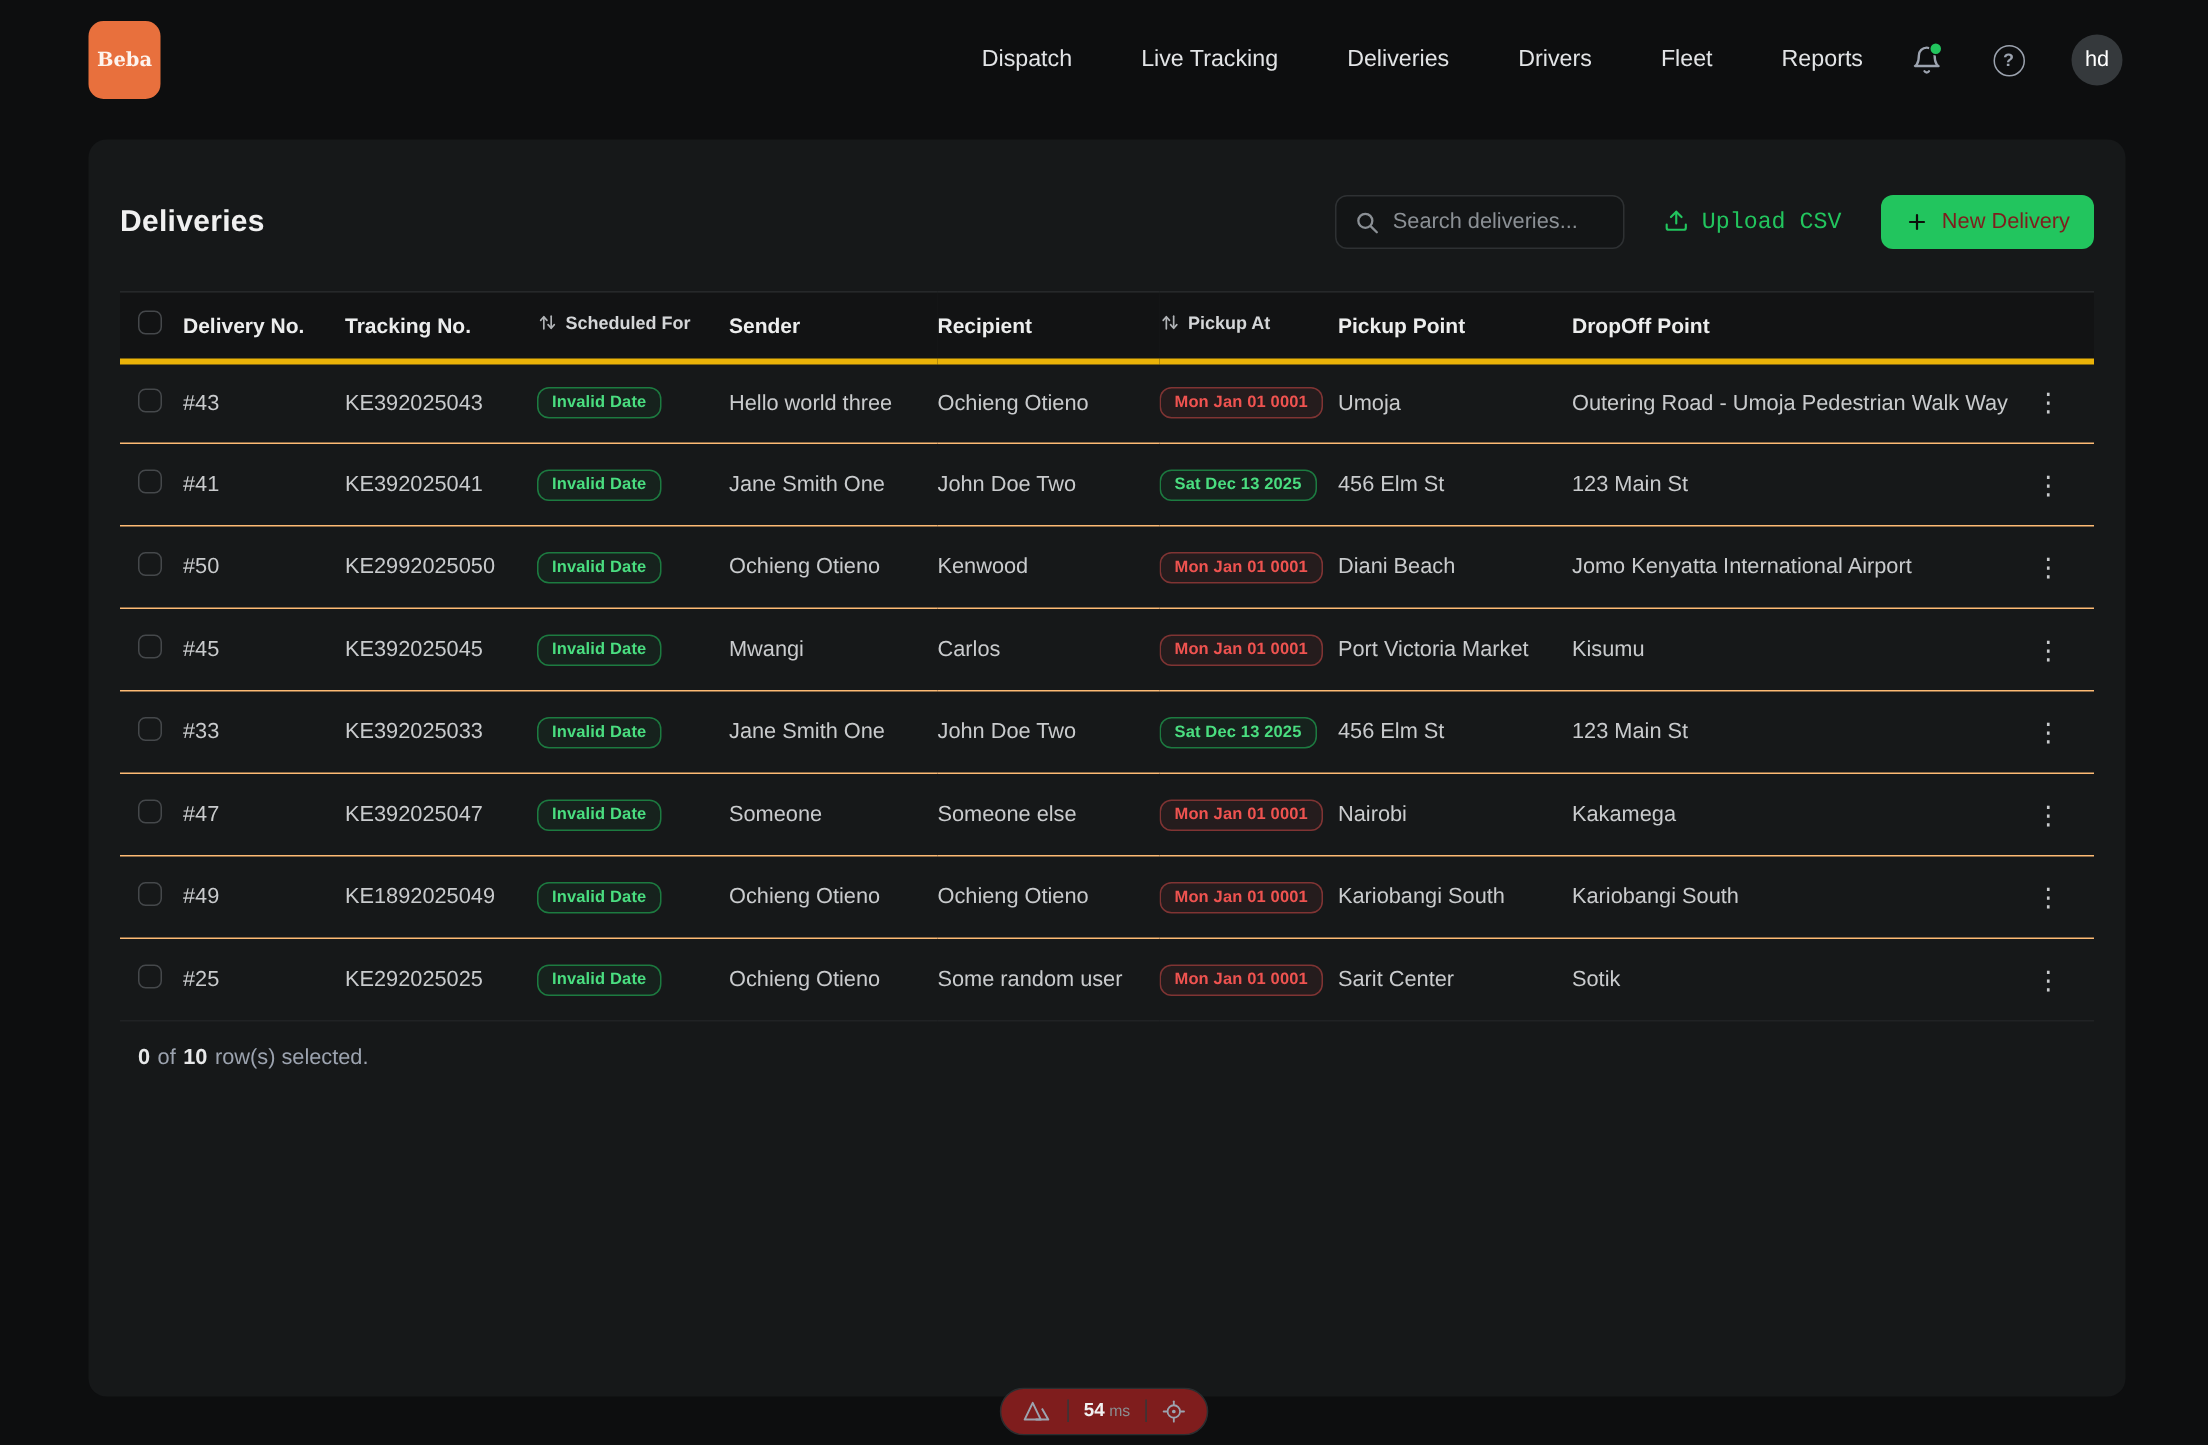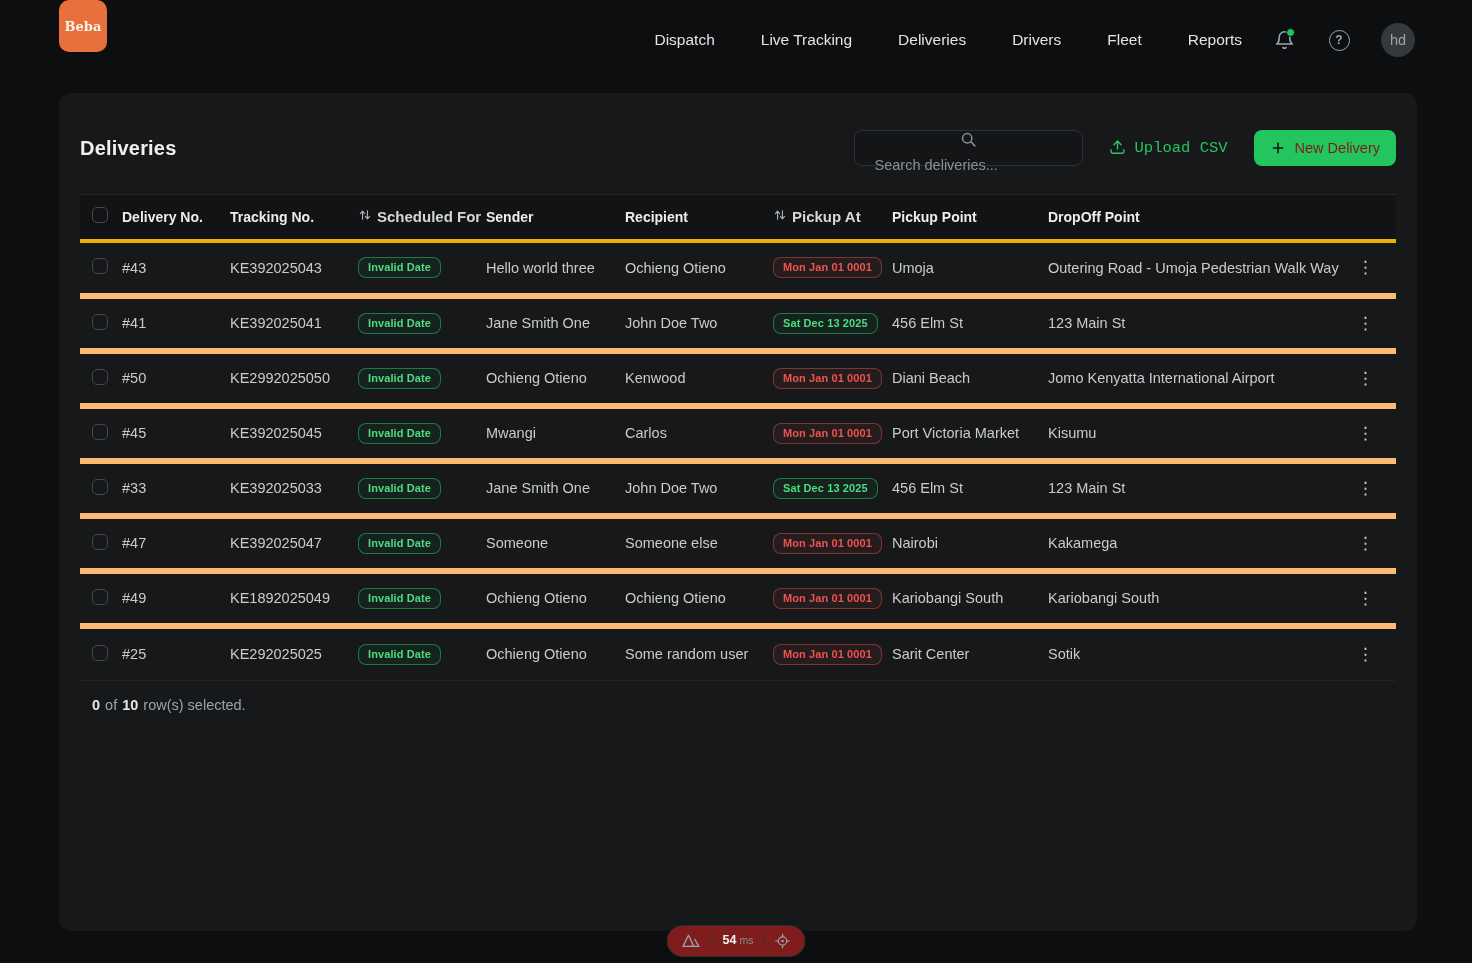--- a/index.html
+++ b/index.html
@@ -1,50 +1,50 @@
 <!DOCTYPE html>
 <html><head>
 <meta charset="utf-8">
 <style>
   * { margin:0; padding:0; box-sizing:border-box; }
   html,body { width:1472px; height:963px; background:#0d0e0f; font-family:"Liberation Sans", sans-serif; overflow:hidden; }
 
   
-  .topbar { height:80px; display:flex; justify-content:space-between; padding:0 57px 0 59px; background:#0d0e0f; }
+  .topbar { height:80px; display:flex; align-items:center; justify-content:space-between; padding:0 57px 0 59px; background:#0d0e0f; }
   .logo { width:48px; height:52px; background:#e8703d; border-radius:10px; display:flex; align-items:center; justify-content:center;
           color:#fdf4ee; font-weight:bold; font-size:13px; font-family:"DejaVu Serif", serif; cursor:pointer; }
   .nav { display:flex; align-items:center; gap:29px; }
   .nav a { color:#e2e4e6; text-decoration:none; font-size:15.5px; font-weight:500; cursor:pointer;margin-left:17px; }
   .icon-btn { position:relative; background:none; border:none; cursor:pointer; display:flex; align-items:center; justify-content:center; width:26px; height:26px; }
   .bell-dot { position:absolute; top:1px; right:2px; width:9px; height:9px; border-radius:50%; background:#22c55e; border:1.5px solid #0d0e0f; }
   .help-circle { width:21px; height:21px; border:1.8px solid #9ca3af; border-radius:50%; color:#9ca3af; font-size:12px; font-weight:bold;
                  display:flex; align-items:center; justify-content:center; }
-  .avatar { width:34px; height:34px; border-radius:50%; background:#35393c; color:#a3a3a3; font-size:14.5px;
+  .avatar { width:34px; height:34px; border-radius:50%; background:#35393c; color:#ffffff; font-size:14.5px;
             display:flex; align-items:center; justify-content:center; cursor:pointer; }
 
   
   .card { margin:13px 55px 0 59px; min-height:838px; background:#161819; border-radius:12px; padding:0 21px; }
   .card-header { display:flex; align-items:center; justify-content:space-between; padding:37px 0 28px 0; }
   .page-title { color:#f0f0f0; font-size:20px; font-weight:bold; letter-spacing:.2px; }
   .toolbar { display:flex; align-items:center; gap:26px; }
-  .search-box { display:flex; align-items:center; gap:9px; width:229px; height:36px; background:#131516; border:1px solid #2e3133;
-                border-radius:8px; padding:0 12px;flex-direction:column; }
+  .search-box { display:flex; align-items:center; gap:9px; width:193px; height:36px; background:#131516; border:1px solid #2e3133;
+                border-radius:8px; padding:0 12px; }
   .search-box input { flex:1; background:transparent; border:none; outline:none; color:#d7d9db; font-size:14.5px; font-family:inherit; }
   .search-box input::placeholder { color:#8b9095; }
   .upload-btn { display:flex; align-items:flex-start; gap:9px; background:none; border:none; color:#22c55e; font-size:15.5px; cursor:pointer; font-family:Liberation Mono, monospace; }
   .new-delivery-btn { display:flex; align-items:center; gap:9px; height:36px; padding:0 16px; background:#22c55e; border:none; border-radius:8px;
                       color:#7f1d1d; font-size:14.5px; font-weight:500; cursor:pointer; font-family:inherit; }
 
   
   table { width:100%; border-collapse:collapse; table-layout:fixed; }
   thead tr { height:46px; background:#121314; border-top:1px solid #26282a; border-bottom:4px solid #eab308; }
   th { text-align:left; color:#eceded; font-size:14px; font-weight:bold; padding:0; white-space:nowrap; overflow:hidden; }
-  .th-sort { display:inline-flex; align-items:flex-start; gap:5px; background:none; border:none; color:#d4d6d8; font-size:15px; font-weight:600;
+  .th-sort { display:inline-flex; align-items:flex-start; gap:5px; background:none; border:none; color:#d4d6d8; font-size:12px; font-weight:600;
              cursor:pointer; font-family:inherit; }
-  tbody tr { height:55px; border-bottom:6px solid #fdba74; }
+  tbody tr { height:55px; border-bottom:1px solid #fdba74; }
   tbody tr:last-child { border-bottom:1px solid #202224; }
   td { padding:0; color:#c9cbcd; font-size:14.5px; white-space:nowrap; overflow:hidden; text-overflow:ellipsis; vertical-align:middle; }
   .cb-pad { padding-left:12px; }
   .checkbox { display:inline-block; width:16px; height:16px; border:1.5px solid #45484b; border-radius:5px; background:transparent; cursor:pointer; }
   .badge { display:inline-block; padding:3px 9px 4px; border-radius:8px; font-size:11px; font-weight:bold; letter-spacing:.1px; }
   .badge.green { color:#4ade80; border:1px solid rgba(34,197,94,.55); background:rgba(34,197,94,.06); }
   .badge.red   { color:#ef5350; border:1px solid rgba(239,83,80,.45); background:rgba(239,83,80,.07); }
   .kebab { background:none; border:none; color:#c9cbcd; font-size:17px; cursor:pointer; padding:4px 8px; line-height:1; font-family:inherit; }
   .actions-cell { text-align:right; padding-right:14px; }
 

